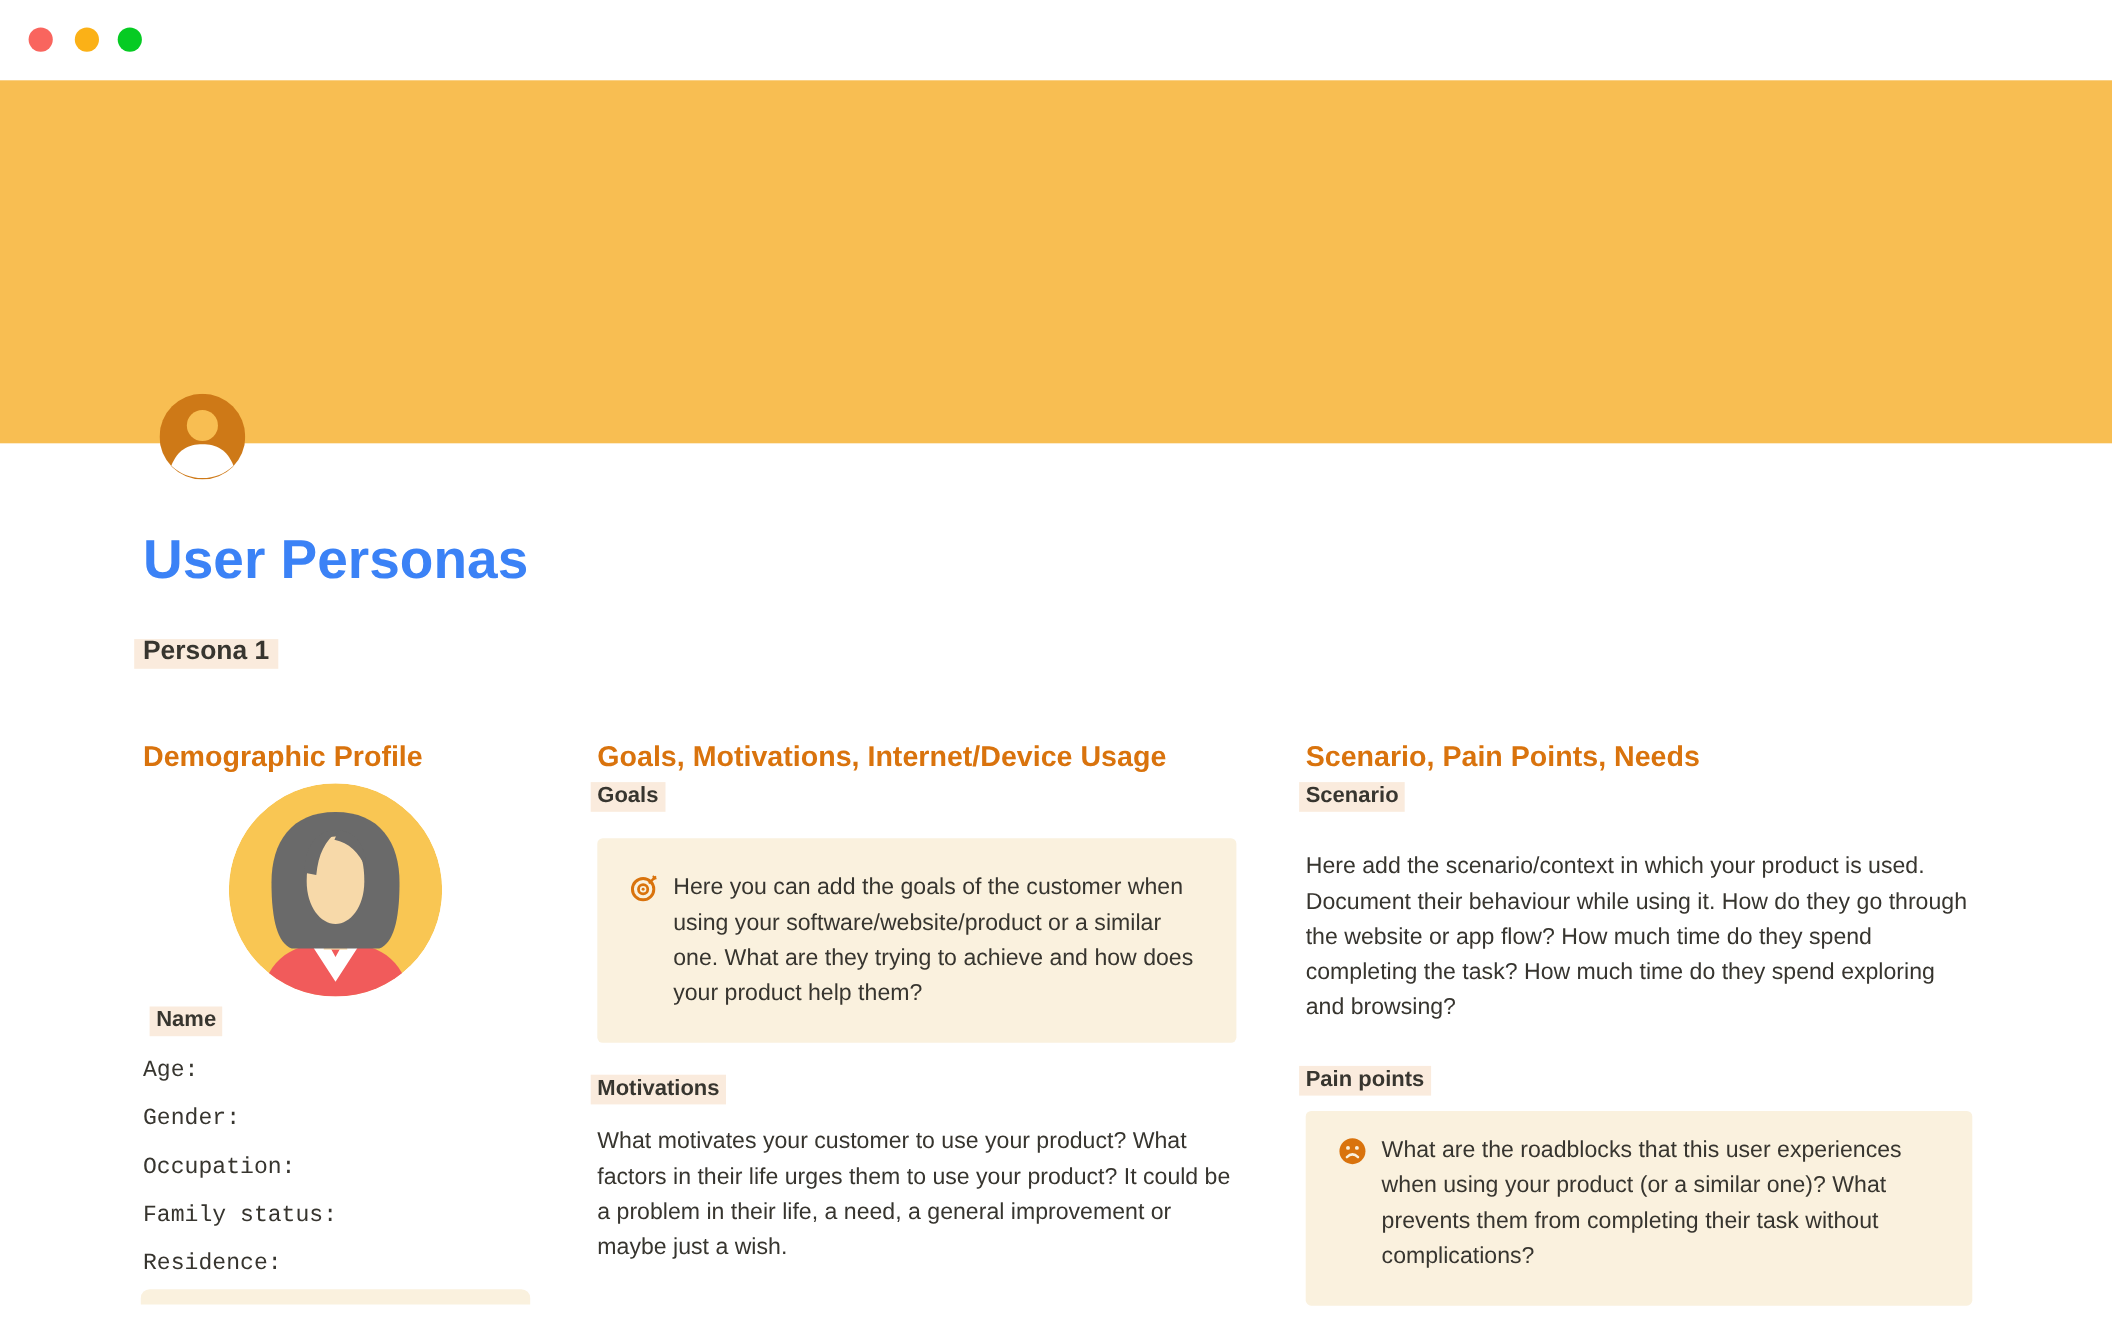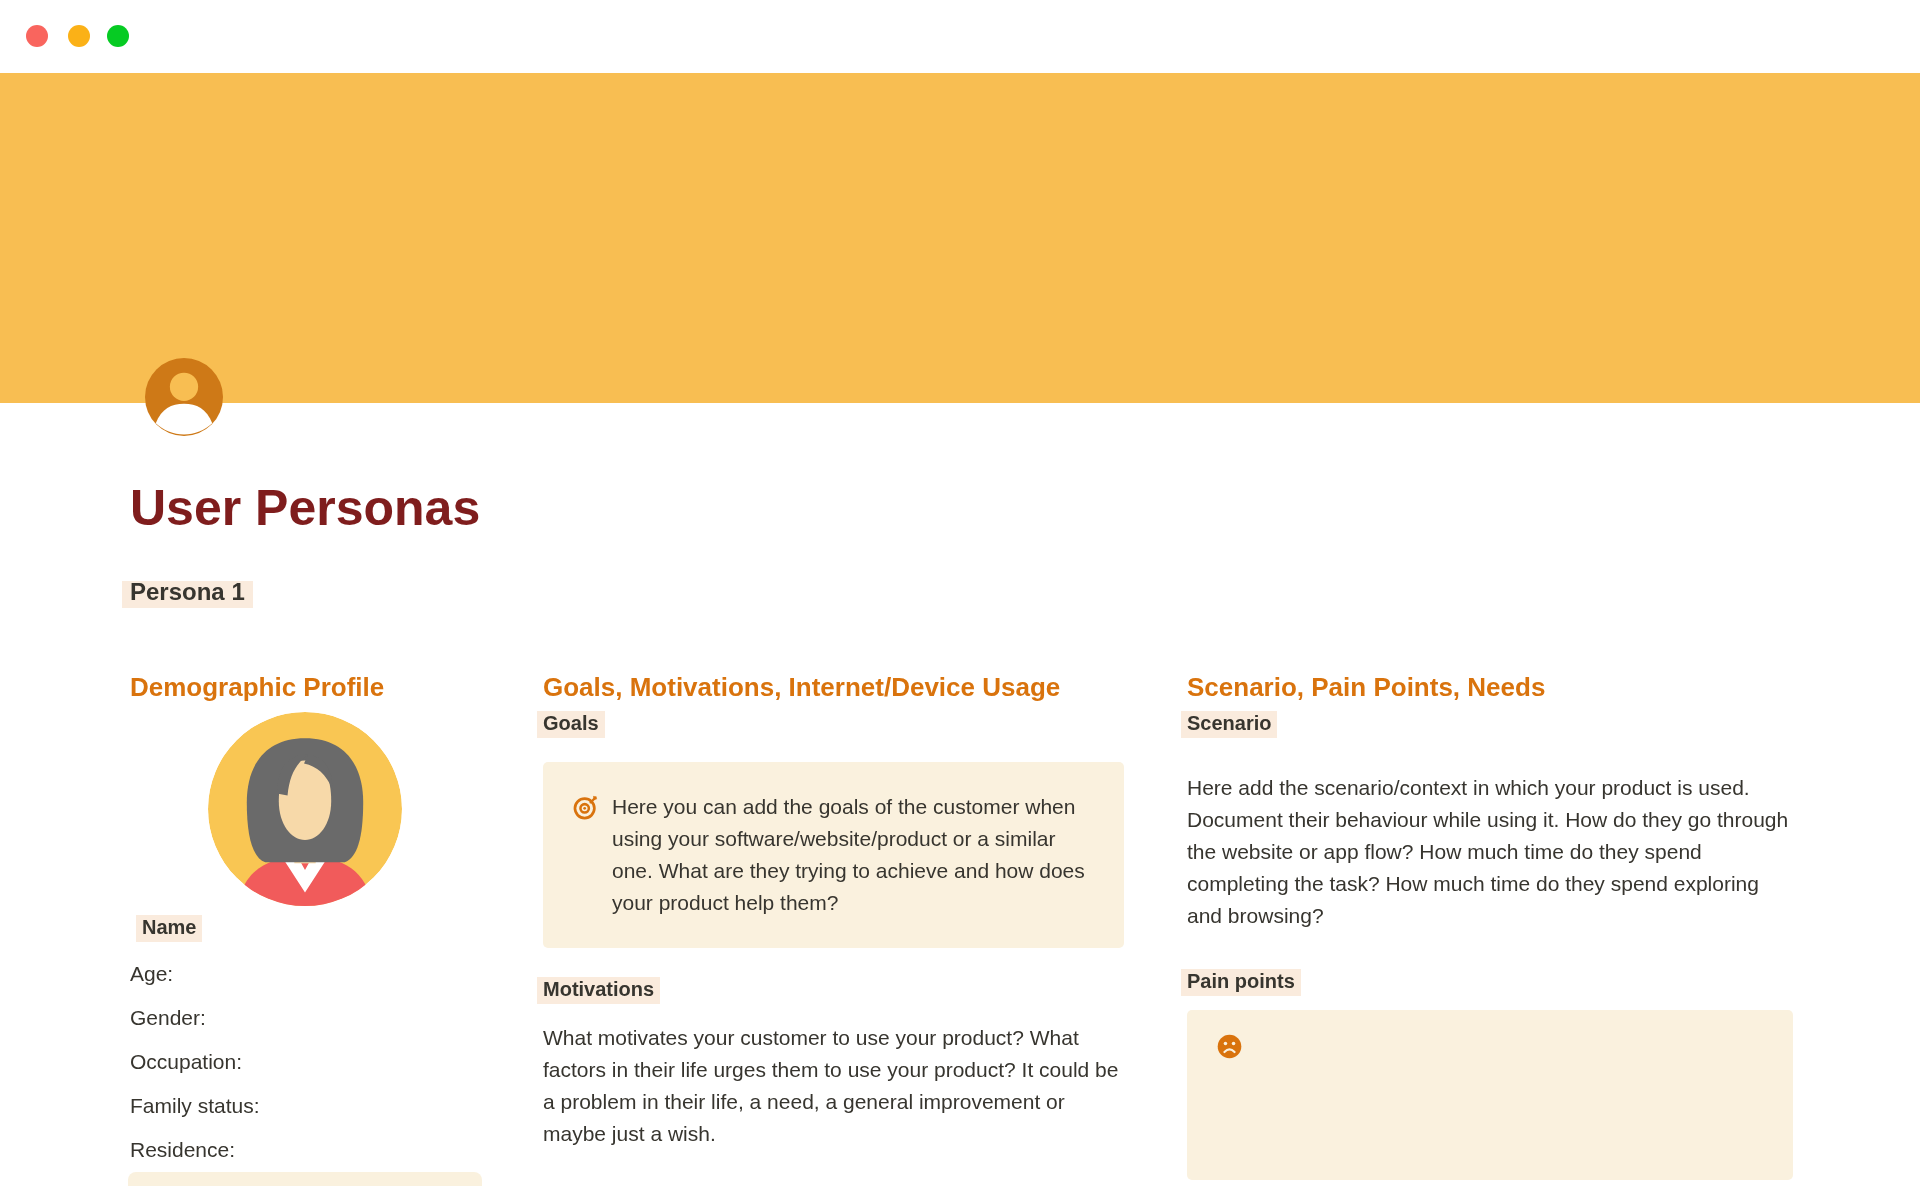--- a/index.html
+++ b/index.html
@@ -21,21 +21,21 @@
   .light.green  { left: 107px; background: #06CB23; }
 
   
   .banner { position: absolute; left: 0; top: 73px; width: 1920px; height: 330px; background: #F8BE52; }
 
   
   .page-icon { position: absolute; left: 145px; top: 358px; width: 78px; height: 78px; }
 
   .page-title {
     position: absolute; left: 130px; top: 476px;
-    font-size: 50px; font-weight: 700; letter-spacing: 0px; color: #7f1d1d;
+    font-size: 50px; font-weight: 700; letter-spacing: 0px; color: #3b82f6;
     line-height: 64px;
   }
 
   .subtitle-row { position: absolute; left: 122px; top: 578px; }
   .hl {
     background: #FAEBDD;
     padding: 5px 8px;
   }
   .subtitle-text { font-size: 24px; font-weight: 700; color: #37352F; }
 
@@ -51,21 +51,21 @@
   }
 
   .label-row { position: absolute; left: -6px; }
   .label-text { font-size: 20px; font-weight: 700; color: #37352F; }
   .label-hl { background: #FAEBDD; padding: 5px 6px; }
 
   .body-text { font-size: 21px; line-height: 32px; color: #37352F; }
 
   
   .avatar-wrap { position: absolute; left: 78px; top: 40px; width: 194px; height: 194px; }
-  .field { position: absolute; left: 0; font-size: 21px; color: #37352F; white-space: nowrap; }
+  .field { position: absolute; left: 0; font-size: 21px; color: #37352F; white-space: nowrap; font-family: Liberation Mono, monospace; }
   .sliver {
     position: absolute; left: -2px; top: 500px; width: 354px; height: 14px;
     background: #FAF1DE; border-radius: 8px 8px 0 0;
   }
 
   
   .callout {
     position: absolute; left: 0;
     background: #FAF1DE; border-radius: 5px;
     display: flex; align-items: flex-start; gap: 13px;
@@ -195,16 +195,17 @@
 
     <div class="callout" style="top: 338px; width: 606px; min-height: 170px; padding-top: 20px;">
       <span class="c-icon">
         <svg width="27" height="27" viewBox="0 0 32 32">
           <circle cx="16" cy="16" r="14" fill="#D9730D"></circle>
           <circle cx="11.2" cy="12.5" r="2.1" fill="#FAF1DE"></circle>
           <circle cx="20.8" cy="12.5" r="2.1" fill="#FAF1DE"></circle>
           <path d="M10,22.5 Q16,16.5 22,22.5" fill="none" stroke="#FAF1DE" stroke-width="2.6" stroke-linecap="round"></path>
         </svg>
       </span>
+      <span class="c-text body-text">What are the roadblocks that this user experiences when using your product (or a similar one)? What prevents them from completing their task without complications?</span>
     </div>
   </div>
 
 </div>
 
 </body></html>

